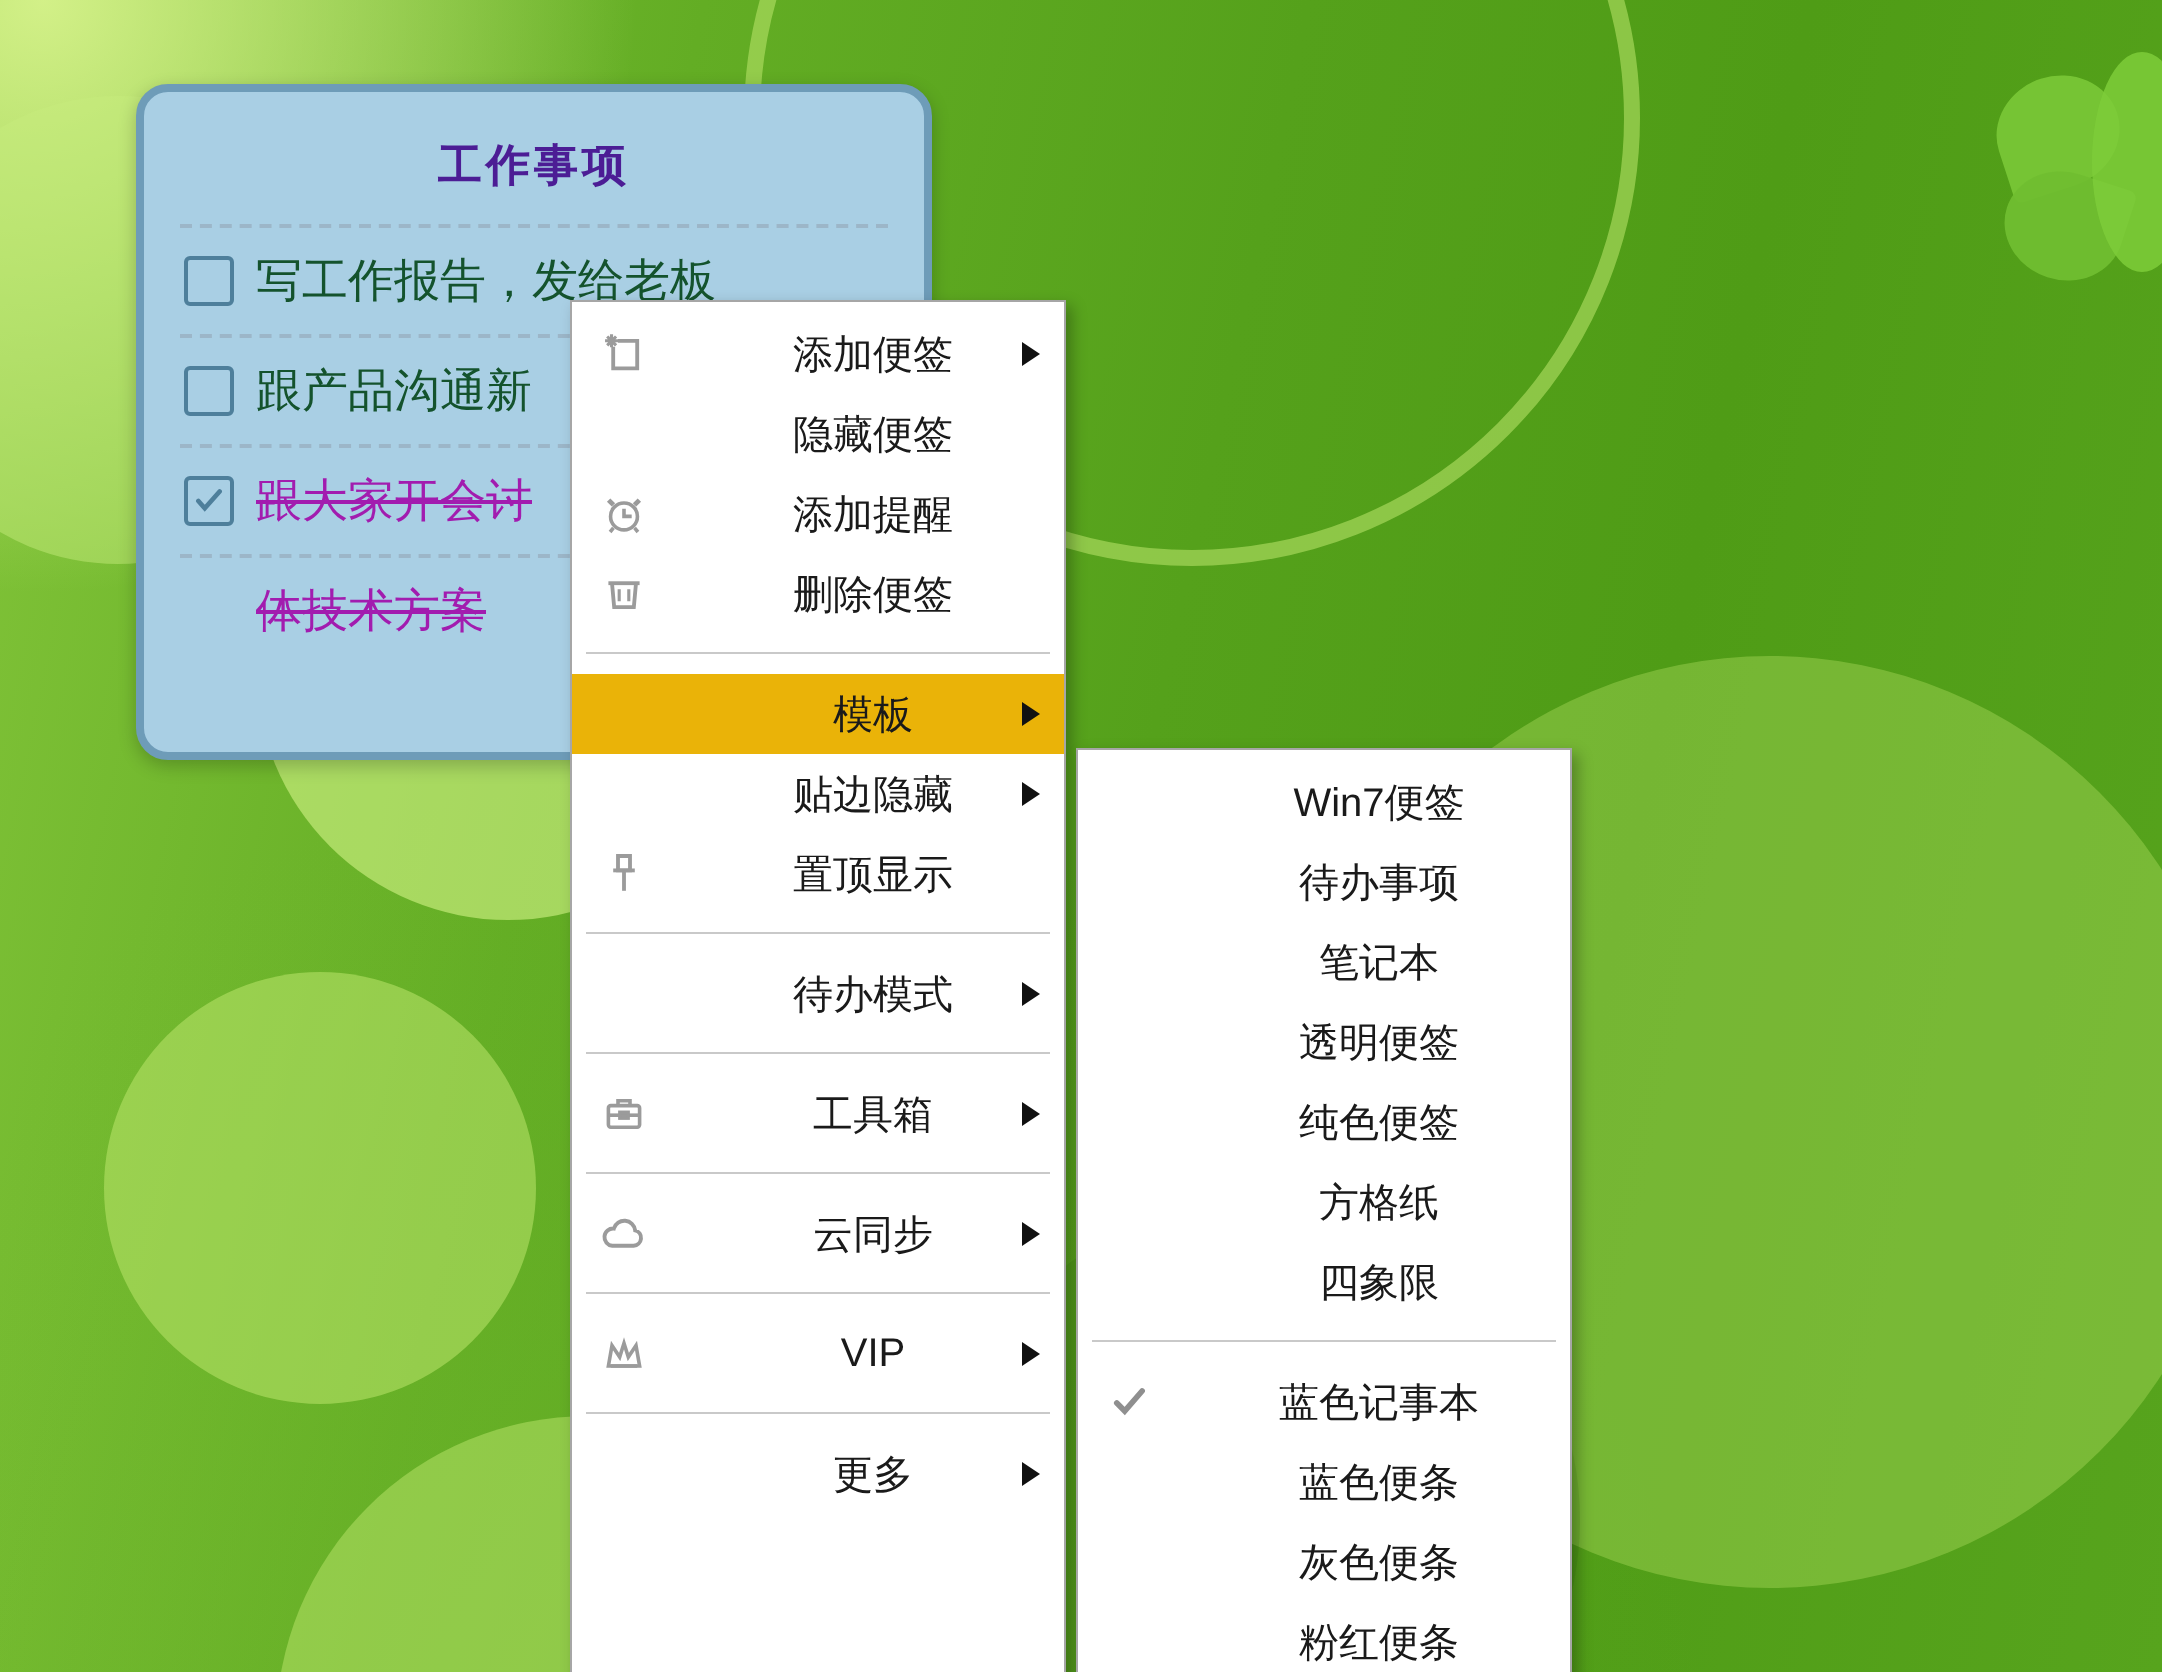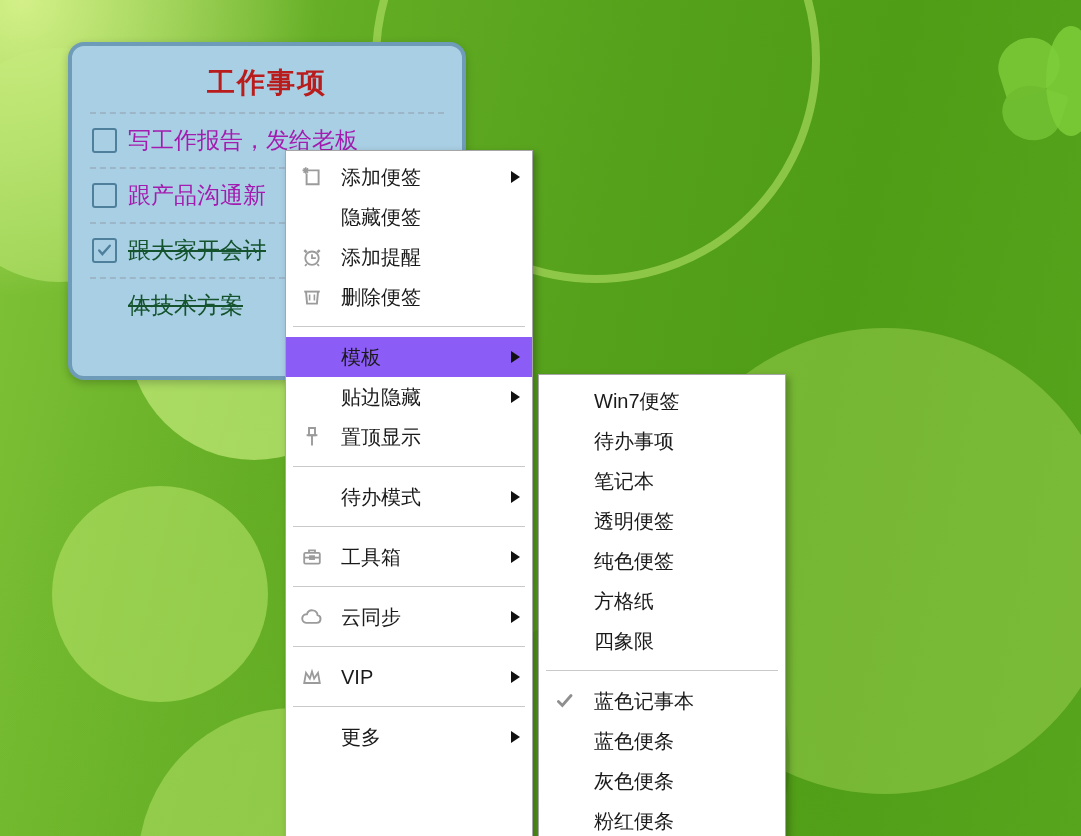--- a/index.html
+++ b/index.html
@@ -12,36 +12,36 @@
       radial-gradient(circle at 2% 0%, rgba(225,248,150,.85) 0%, rgba(225,248,150,0) 22%),
       radial-gradient(circle at 30% 110%, rgba(120,190,50,.35) 0%, rgba(120,190,50,0) 45%),
       linear-gradient(102deg,#82c439 0%,#63ad24 28%,#55a11b 52%,#4f9c16 72%,#57a41d 100%);}
   .wp-circle{position:absolute;border-radius:50%;}
   .wp-ring{position:absolute;border-radius:50%;border:8px solid rgba(190,232,110,.55);}
 
   
   .sticky-note{position:absolute;left:68px;top:42px;width:398px;height:338px;box-sizing:border-box;
     background:#a9cfe4;border:4px solid #6e9cb8;border-radius:16px;
     box-shadow:0 3px 9px rgba(0,0,0,.22);padding:12px 16px 0;overflow:hidden;}
-  .note-title{text-align:center;font-size:28px;font-weight:bold;color:#b91c1c;height:54px;line-height:50px;letter-spacing:2px;}
+  .note-title{text-align:center;font-size:22px;font-weight:bold;color:#4c1d95;height:54px;line-height:50px;letter-spacing:2px;}
   .note-rule{border-top:2px dashed #9cb6c8;margin:0 2px;}
-  .note-item{height:53px;display:flex;align-items:center;font-size:23px;color:#a21caf;padding-left:4px;white-space:nowrap;overflow:hidden;}
+  .note-item{height:53px;display:flex;align-items:center;font-size:23px;color:#14532d;padding-left:4px;white-space:nowrap;overflow:hidden;}
   .nt-checkbox{width:21px;height:21px;border:2px solid #4e7f9b;border-radius:3px;margin-right:11px;flex:none;
     display:flex;align-items:center;justify-content:center;}
-  .note-item.done{color:#14532d;}
+  .note-item.done{color:#a21caf;}
   .note-item.done .nt-text{text-decoration:line-through;text-decoration-thickness:2px;}
   .note-item.cont{padding-left:40px;}
 
   
   .menu{position:absolute;background:#ffffff;border:1px solid #a6a6a6;box-sizing:border-box;
     box-shadow:3px 3px 7px rgba(0,0,0,.28);padding-top:6px;}
   .main-menu{left:285px;top:150px;width:248px;height:700px;}
   .sub-menu{left:538px;top:374px;width:248px;height:480px;}
-  .menu-item{height:40px;display:flex;align-items:center;position:relative;font-size:20px;color:#1a1a1a;cursor:default;}
-  .menu-item.highlighted{background:#8b5cf6;}
+  .menu-item{height:40px;display:flex;align-items:center;position:relative;font-size:20px;color:#1a1a1a;cursor:default;justify-content:center;}
+  .menu-item.highlighted{background:#eab308;}
   .mi-icon{position:absolute;left:13px;top:7px;width:26px;height:26px;display:flex;align-items:center;justify-content:center;}
   .mi-label{margin-left:55px;white-space:nowrap;}
   .mi-arrow{position:absolute;right:12px;top:14px;width:0;height:0;
     border-left:9px solid #111;border-top:6px solid transparent;border-bottom:6px solid transparent;}
   .menu-sep{height:1px;background:#c9c9c9;margin:9px 7px 10px 7px;}
   svg{display:block;}
 </style>
 </head>
 <body>
 

